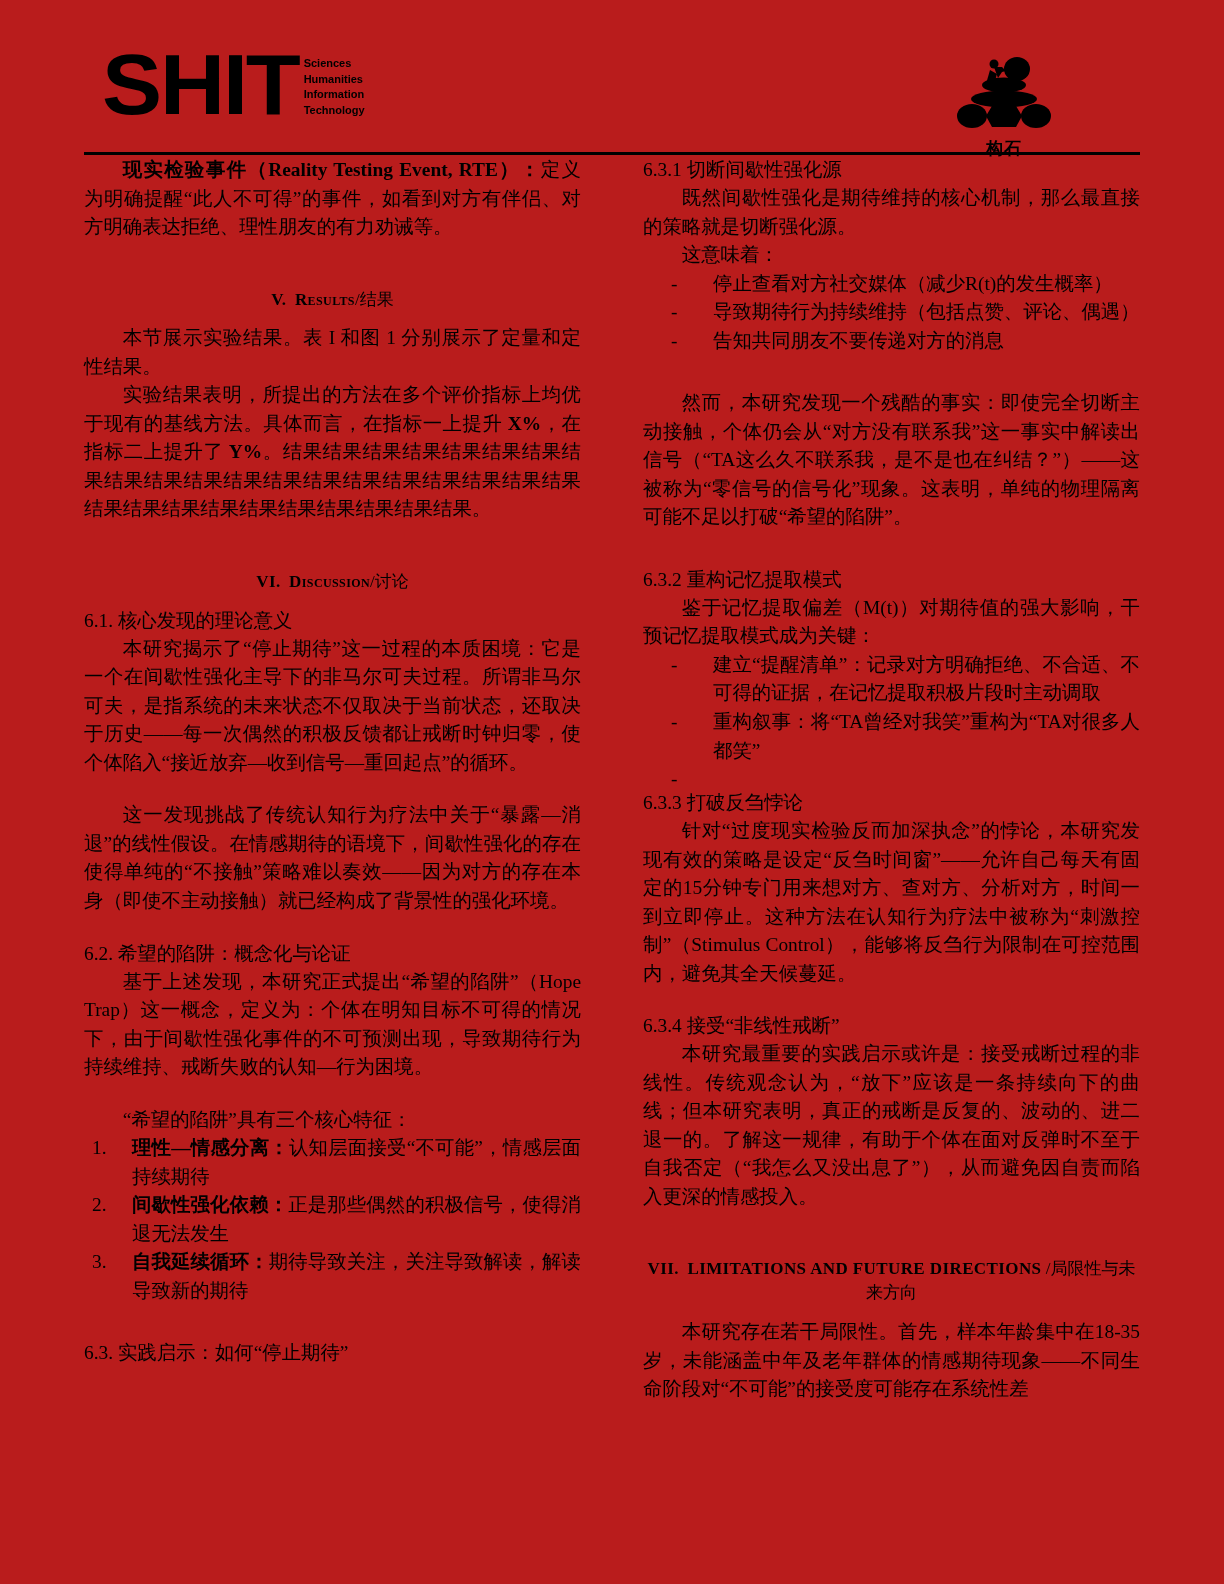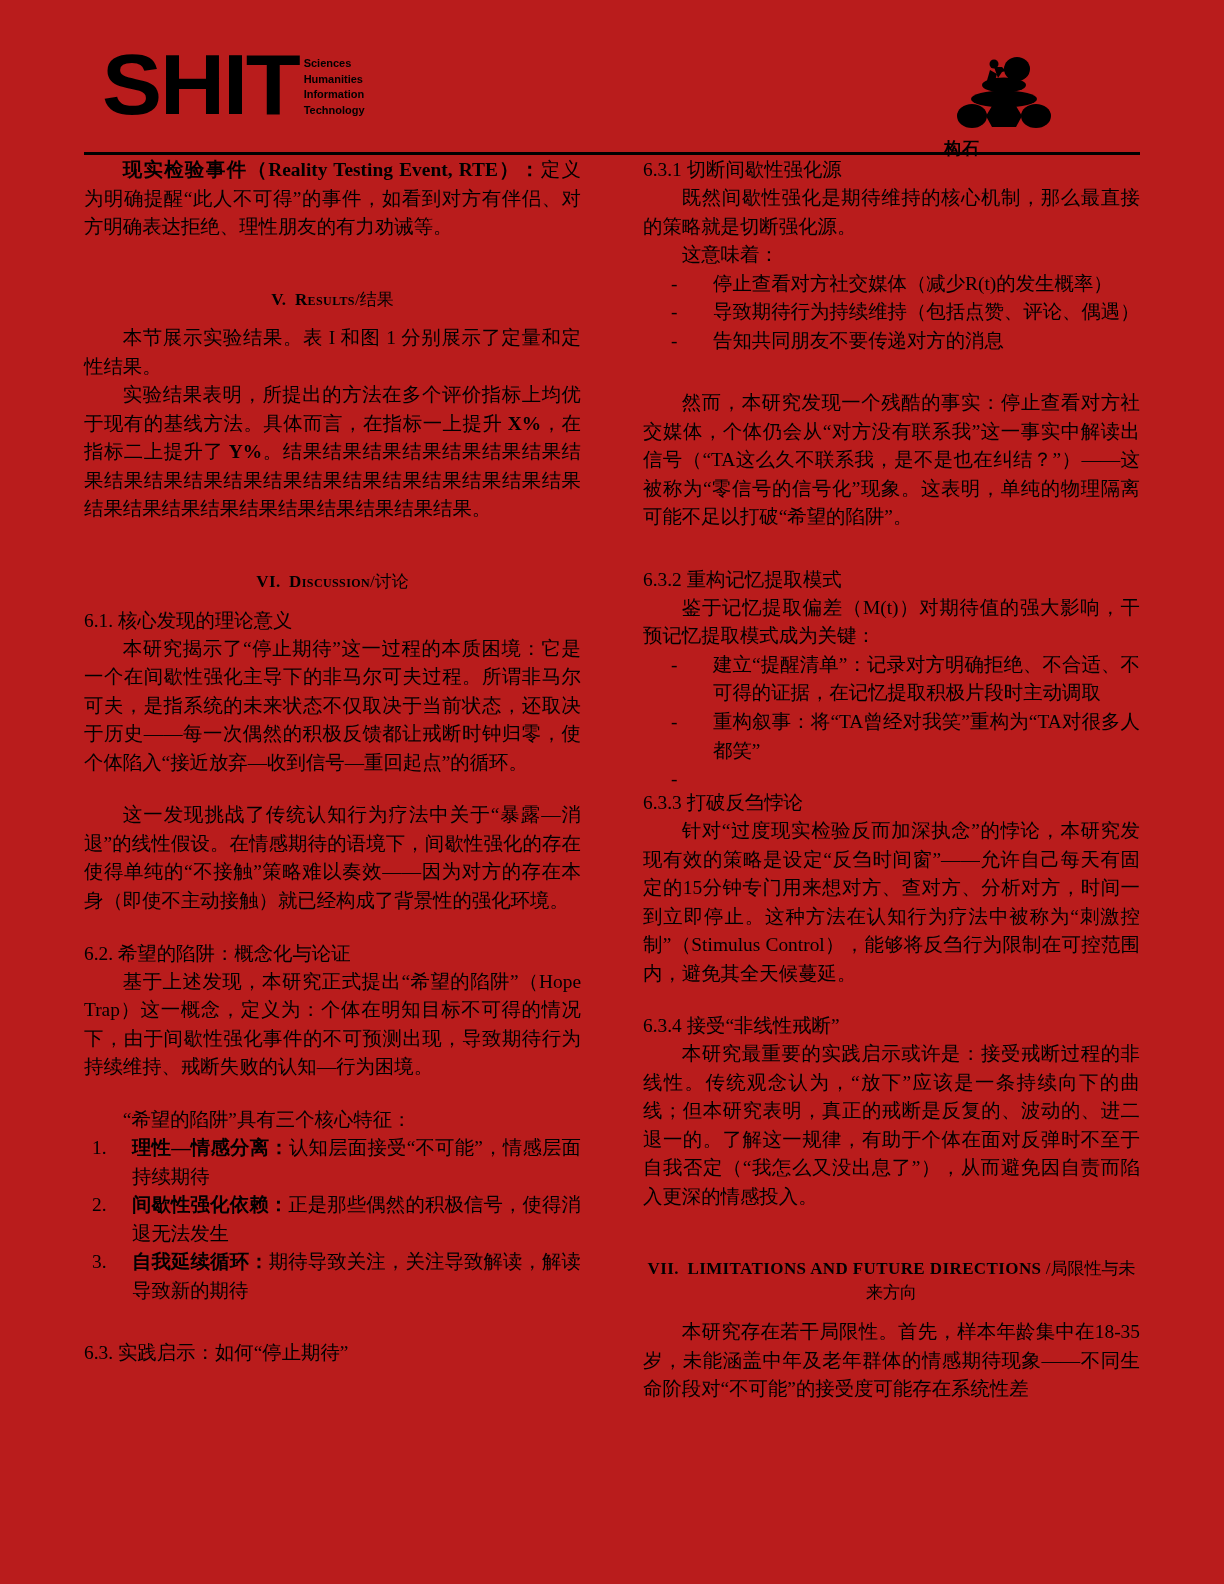--- a/index.html
+++ b/index.html
@@ -55,21 +55,21 @@
     line-height: 1.42;
     color: #000;
   }
   .brand-lines span { display: block; }
 
   .publisher-mark {
     position: absolute;
     right: 76px;
     top: 8px;
     width: 120px;
-    text-align: left;
+    text-align: center;
   }
   .publisher-mark svg { display: block; margin: 0 auto; }
   .publisher-name {
     font-family: "Liberation Sans", "DejaVu Sans", sans-serif;
     font-weight: 700;
     font-size: 17px;
     letter-spacing: 1px;
     margin-top: 1px;
     color: #000;
   }
@@ -285,21 +285,21 @@
       <p class="p-ind">这意味着：</p>
 
       <ul class="dash">
         <li><span class="marker">-</span><span>停止查看对方社交媒体（减少R(t)的发生概率）</span></li>
         <li><span class="marker">-</span><span>导致期待行为持续维持（包括点赞、评论、偶遇）</span></li>
         <li><span class="marker">-</span><span>告知共同朋友不要传递对方的消息</span></li>
       </ul>
 
       <div class="gap-lg"></div>
 
-      <p class="p-ind">然而，本研究发现一个残酷的事实：停止查看对方社交媒体，个体仍会从“对方没有联系我”这一事实中解读出信号（“TA这么久不联系我，是不是也在纠结？”）——这被称为“零信号的信号化”现象。这表明，单纯的物理隔离可能不足以打破“希望的陷阱”。</p>
+      <p class="p-ind">然而，本研究发现一个残酷的事实：即使完全切断主动接触，个体仍会从“对方没有联系我”这一事实中解读出信号（“TA这么久不联系我，是不是也在纠结？”）——这被称为“零信号的信号化”现象。这表明，单纯的物理隔离可能不足以打破“希望的陷阱”。</p>
 
       <div class="gap-lg"></div>
 
       <p class="sub-head">6.3.2 重构记忆提取模式</p>
       <p class="p-ind">鉴于记忆提取偏差（M(t)）对期待值的强大影响，干预记忆提取模式成为关键：</p>
 
       <ul class="dash">
         <li><span class="marker">-</span><span>建立“提醒清单”：记录对方明确拒绝、不合适、不可得的证据，在记忆提取积极片段时主动调取</span></li>
         <li><span class="marker">-</span><span>重构叙事：将“TA曾经对我笑”重构为“TA对很多人都笑”</span></li>
         <li><span class="marker">-</span></li>

